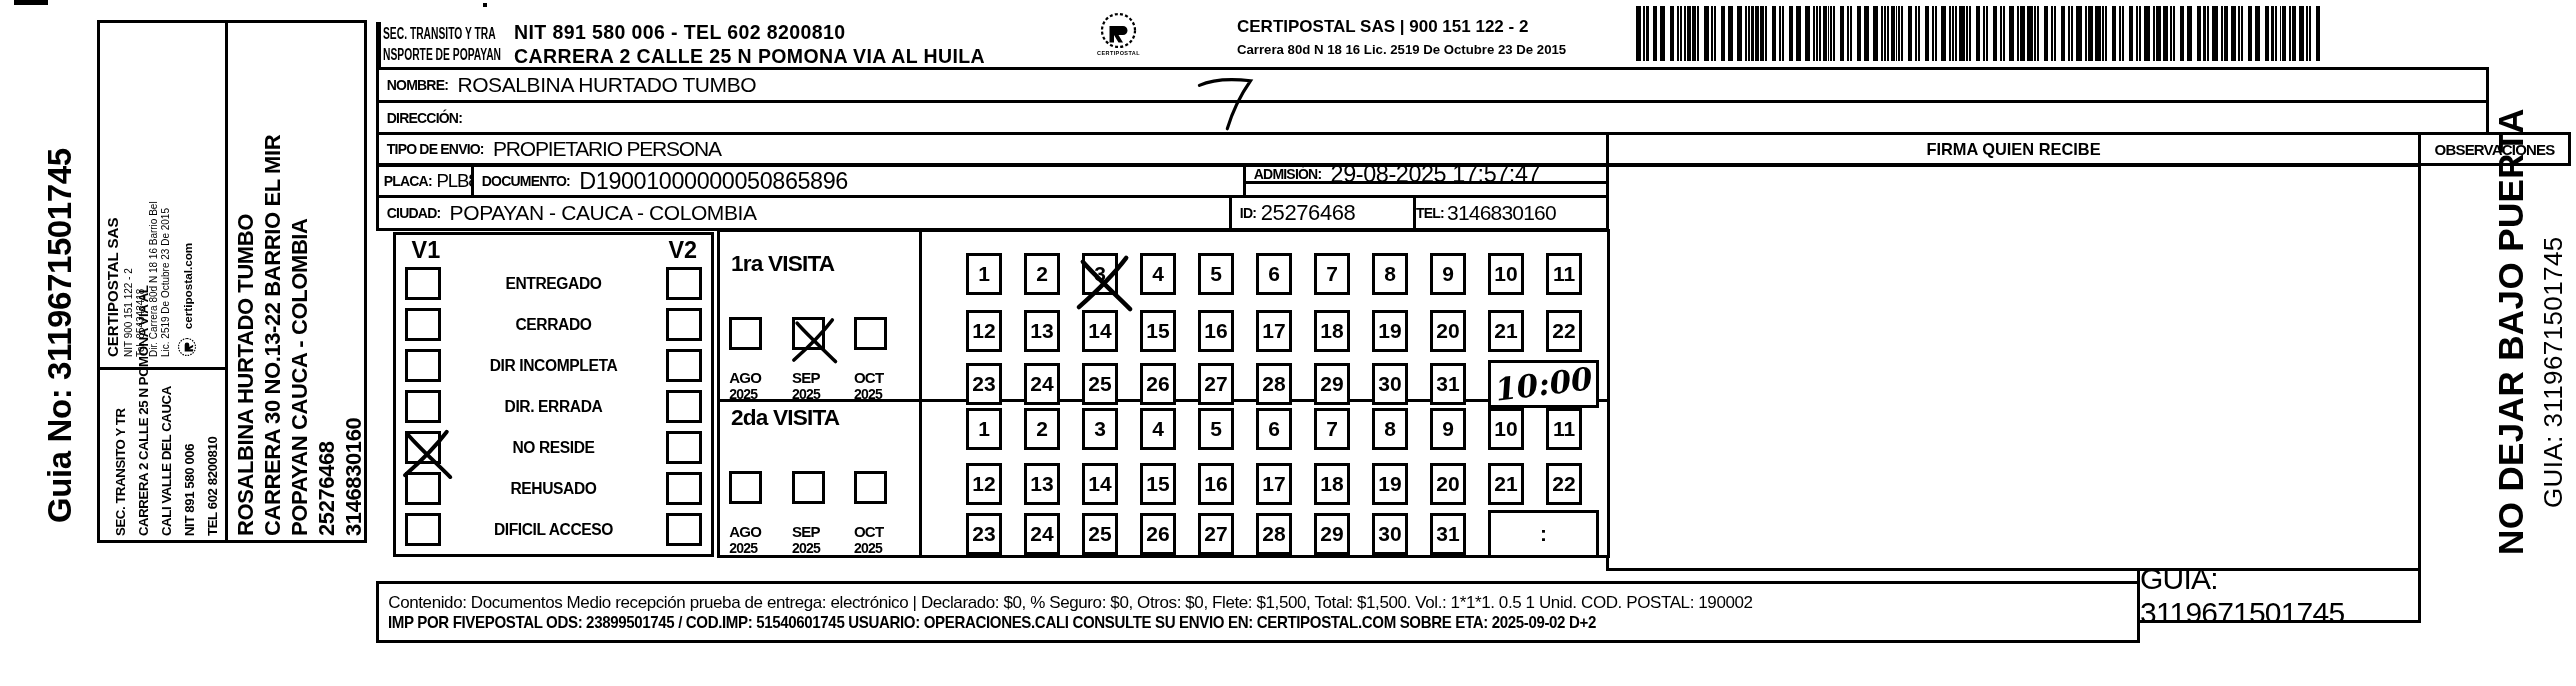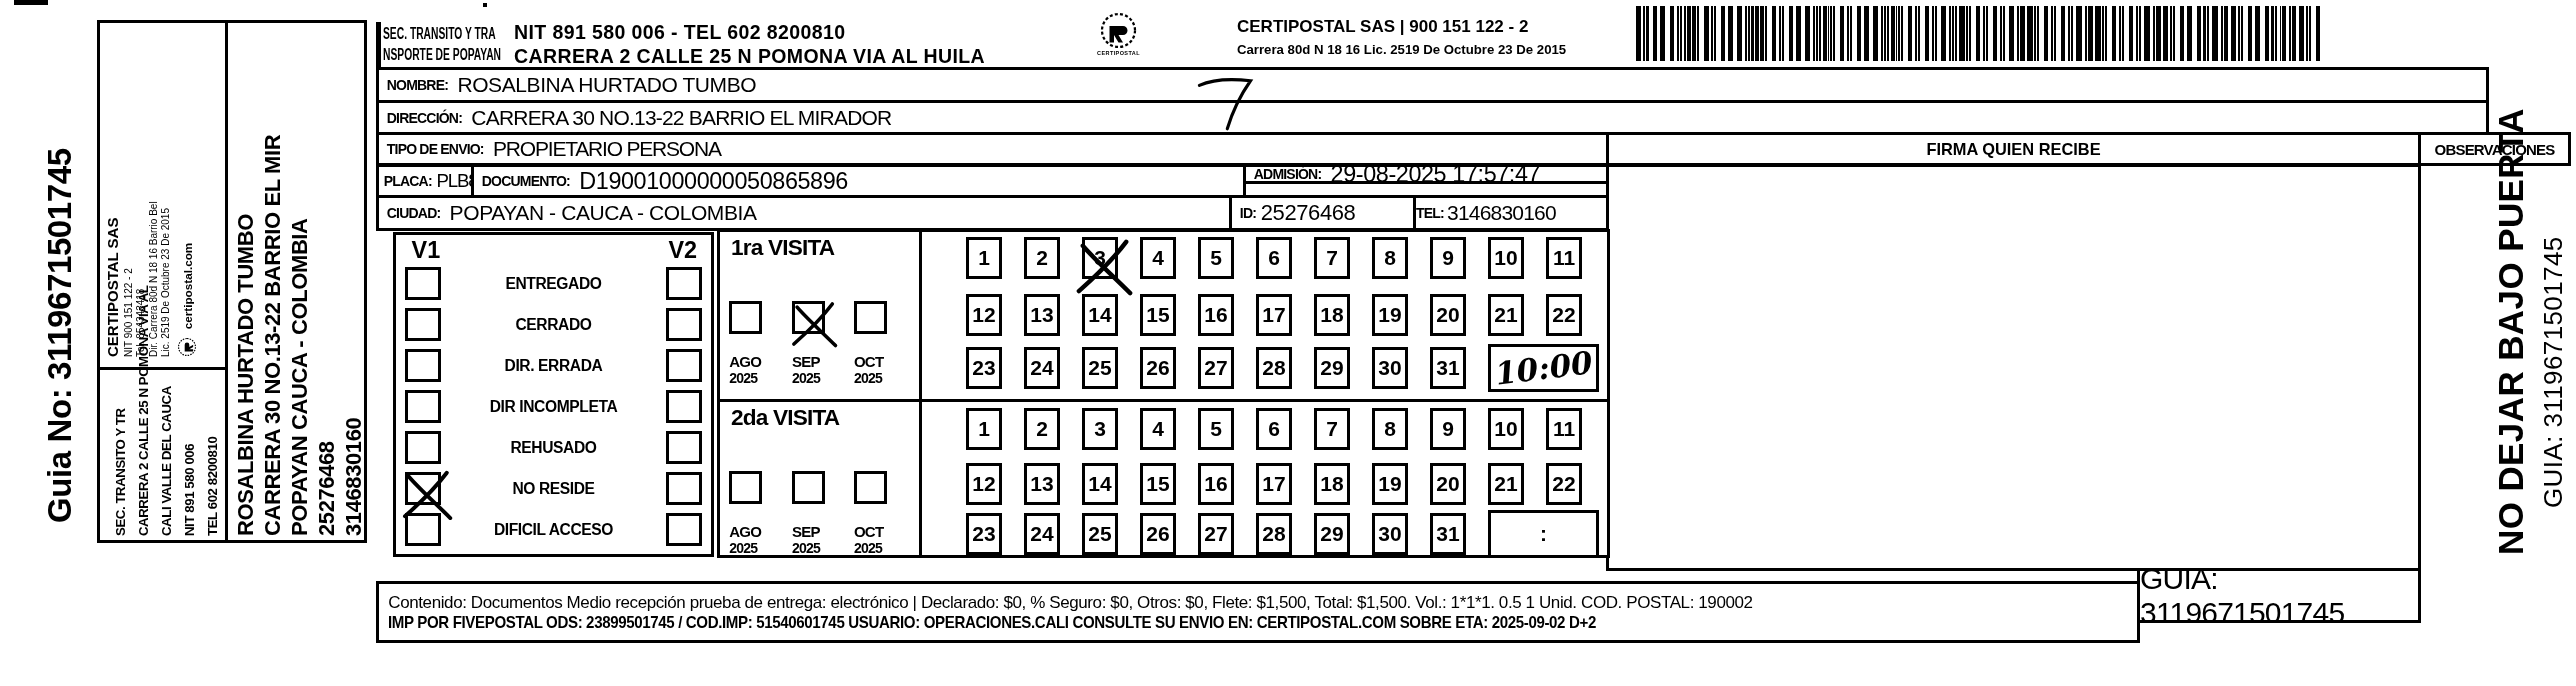--- a/index.html
+++ b/index.html
@@ -150,21 +150,20 @@
     <div class="l2">Carrera 80d N 18 16  Lic. 2519 De Octubre 23 De 2015</div>
   </div>
   <div class="barcode"></div>
 
   <div class="cell" style="left:376px;top:67px;width:2113px;height:36px">
     <span class="lbl">NOMBRE:</span>
     <span class="val">ROSALBINA HURTADO TUMBO</span>
   </div>
   <div class="cell" style="left:376px;top:100px;width:2113px;height:36px">
     <span class="lbl">DIRECCIÓN:</span>
-    <span class="val" style="letter-spacing:-0.8px">CARRERA 30 NO.13-22 BARRIO EL MIRADOR</span>
   </div>
   <div class="cell" style="left:376px;top:132px;width:1233px;height:34px">
     <span class="lbl">TIPO DE ENVIO:</span>
     <span class="val" style="letter-spacing:-1.2px">PROPIETARIO PERSONA</span>
   </div>
   <div class="cell hdrcell" style="left:1606px;top:132px;width:815px;height:34px;font-size:16.4px">FIRMA QUIEN RECIBE</div>
   <div class="cell hdrcell" style="left:2418px;top:132px;width:153px;height:34px;font-size:15px;letter-spacing:-0.8px">OBSERVACIONES</div>
 
   <div class="cell" style="left:376px;top:164px;width:98px;height:34px;gap:4.7px;padding:0 4.7px">
     <span class="lbl">PLACA:</span>
@@ -202,58 +201,58 @@
           <span class="vlabel">ENTREGADO</span>
           <span class="chk"></span>
         </div>
         <div class="vrow">
           <span class="chk"></span>
           <span class="vlabel">CERRADO</span>
           <span class="chk"></span>
         </div>
         <div class="vrow">
           <span class="chk"></span>
+          <span class="vlabel">DIR INCOMPLETA</span>
+          <span class="chk"></span>
+        </div>
+        <div class="vrow">
+          <span class="chk"></span>
           <span class="vlabel">DIR. ERRADA</span>
-          <span class="chk"></span>
-        </div>
-        <div class="vrow">
-          <span class="chk"></span>
-          <span class="vlabel">DIR INCOMPLETA</span>
-          <span class="chk"></span>
-        </div>
-        <div class="vrow">
-          <span class="chk"></span>
-          <span class="vlabel">REHUSADO</span>
           <span class="chk"></span>
         </div>
         <div class="vrow">
           <span class="chk">
             <span class="xmark" style="width: 65px; height: 61px; left: -12.5px; top: -11px;">
               <svg viewBox="0 0 70 70">
                 <path d="M12 14 C24 28 42 44 60 62"></path>
                 <path d="M56 10 C44 26 26 44 8 60"></path>
               </svg>
             </span>
           </span>
           <span class="vlabel">NO RESIDE</span>
           <span class="chk"></span>
         </div>
         <div class="vrow">
           <span class="chk"></span>
+          <span class="vlabel">REHUSADO</span>
+          <span class="chk"></span>
+        </div>
+        <div class="vrow">
+          <span class="chk"></span>
           <span class="vlabel">DIFICIL ACCESO</span>
           <span class="chk"></span>
         </div>
       </div>
   </div>
 
   <div class="visits">
     <div class="blackbar" style="left:0;top:167px;width:100%;height:3.1px"></div>
     <div class="blackbar" style="left:199px;top:0;width:3.1px;height:100%"></div>
 
-    <div class="vsect" style="top:0;height:167px">
+    <div class="vsect" style="top:16px;height:167px">
       <div class="vtitle">1ra VISITA</div>
       <div id="months-first">
           <div class="mcol" style="left: 9.3px; top: 69px; position: absolute;">
             <span class="mchk" style="display: block;"></span>
             <div class="mlab">AGO</div>
             <div class="myear">2025</div>
           </div>
           <div class="mcol" style="left: 72px; top: 69px; position: absolute;">
             <span class="mchk" style="display: block;">
               <span class="xmark" style="width: 59px; height: 56px;">

